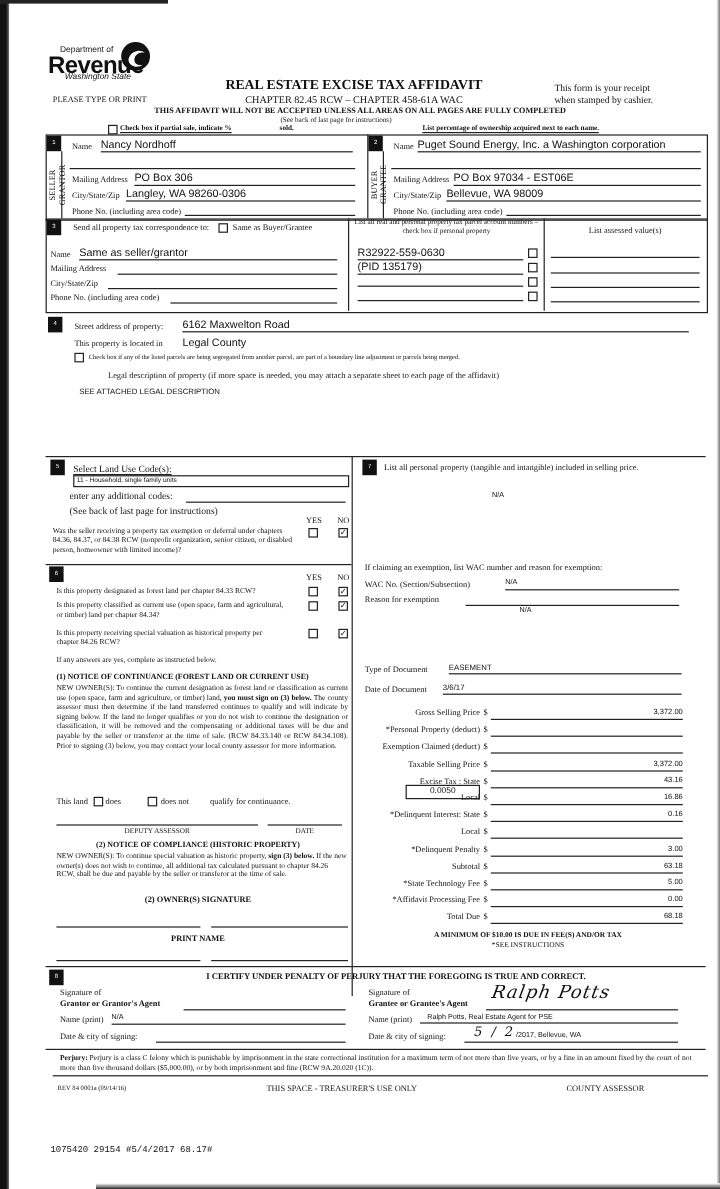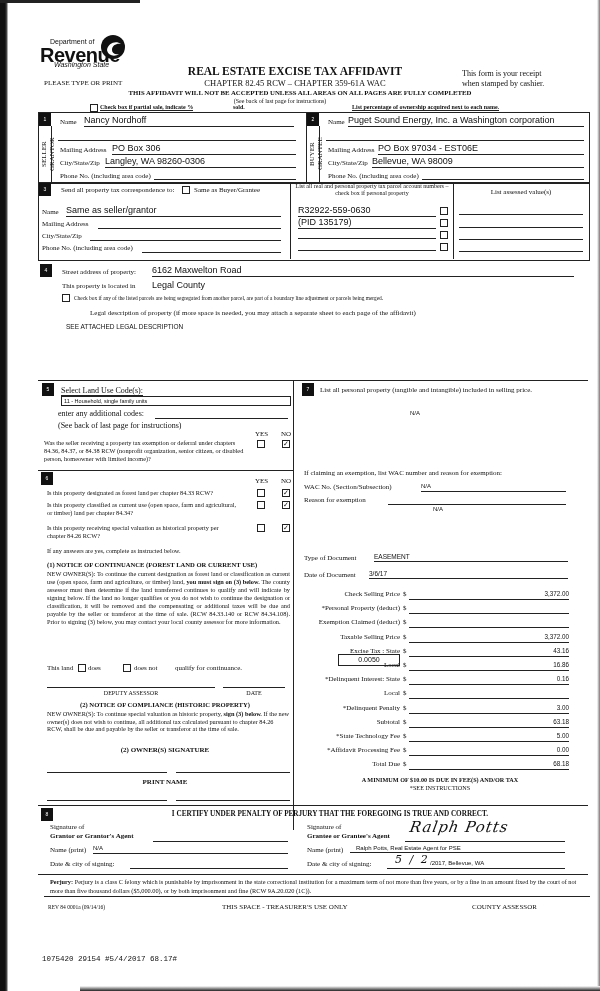--- a/index.html
+++ b/index.html
@@ -39,21 +39,21 @@
   <div class="abs sans" style="left:10px;top:4px;font-size:7px;">Department of</div>
   <div class="abs sans b" style="left:0;top:10px;font-size:20px;letter-spacing:-0.5px;">Revenue</div>
   <div class="abs sans" style="left:14px;top:27px;font-size:7px;font-style:italic;">Washington State</div>
   <svg class="abs" style="left:60px;top:0;" width="26" height="26" viewBox="0 0 26 26">
     <circle cx="13" cy="13" r="12" fill="#111"></circle>
     <path d="M7 16 C8 9, 16 6, 21 10 C17 9, 12 11, 12 16 C12 19, 15 21, 19 20 C15 23, 8 22, 7 16 Z" fill="#fff"></path>
   </svg>
 </div>
 <div class="abs t7 sans" style="left:44px;top:79px;font-family:'Liberation Serif',serif;">PLEASE TYPE OR PRINT</div>
 <div class="abs b center" style="left:170px;top:65px;width:250px;font-size:11.5px;">REAL ESTATE EXCISE TAX AFFIDAVIT</div>
-<div class="abs center" style="left:170px;top:78px;width:250px;font-size:8.5px;">CHAPTER 82.45 RCW – CHAPTER 359-61A WAC</div>
+<div class="abs center" style="left:170px;top:78px;width:250px;font-size:8.5px;">CHAPTER 82.45 RCW – CHAPTER 458-61A WAC</div>
 <div class="abs t8" style="left:462px;top:69px;">This form is your receipt</div>
 <div class="abs t8" style="left:462px;top:79px;">when stamped by cashier.</div>
 <div class="abs b center" style="left:60px;top:89px;width:480px;font-size:6.8px;">THIS AFFIDAVIT WILL NOT BE ACCEPTED UNLESS ALL AREAS ON ALL PAGES ARE FULLY COMPLETED</div>
 <div class="abs center t6" style="left:220px;top:98px;width:120px;">(See back of last page for instructions)</div>
 <div class="cb" style="left:90px;top:104px;"></div>
 <div class="abs b t6 uline" style="left:100px;top:104px;">Check box if partial sale, indicate %</div>
 <div class="abs b t6" style="left:233px;top:104px;">sold.</div>
 <div class="abs b t6 uline" style="left:352px;top:104px;">List percentage of ownership acquired next to each name.</div>
 
 <div class="abs box" style="left:38px;top:112px;width:550px;height:70px;"></div>
@@ -193,21 +193,21 @@
 <div class="abs sans uline" style="left:421px;top:483px;width:145px;height:8px;font-size:6px;">N/A</div>
 <div class="abs t7" style="left:304px;top:496px;">Reason for exemption</div>
 <div class="abs uline" style="left:388px;top:496px;width:178px;height:8px;"></div>
 <div class="abs sans center" style="left:388px;top:506px;width:100px;font-size:6px;">N/A</div>
 <div class="abs t7" style="left:304px;top:554px;">Type of Document</div>
 <div class="abs sans uline" style="left:374px;top:553px;width:194px;height:8px;font-size:6.5px;">EASEMENT</div>
 <div class="abs t7" style="left:304px;top:571px;">Date of Document</div>
 <div class="abs sans uline" style="left:369px;top:570px;width:199px;height:8px;font-size:6.5px;">3/6/17</div>
 
 <div id="tax-lines">
-    <div class="abs" style="left: 300px; top: 590px; width: 100px; font-size: 7px; text-align: right;">Check Selling Price</div>
+    <div class="abs" style="left: 300px; top: 590px; width: 100px; font-size: 7px; text-align: right;">Gross Selling Price</div>
     <div class="abs" style="left: 403px; top: 590px; font-size: 7px;">$</div>
     <div class="abs sans uline" style="left: 409px; top: 590px; width: 160px; height: 9px; font-size: 6.3px; text-align: right;">3,372.00</div>
     <div class="abs" style="left: 300px; top: 604.2px; width: 100px; font-size: 7px; text-align: right;">*Personal Property (deduct)</div>
     <div class="abs" style="left: 403px; top: 604.2px; font-size: 7px;">$</div>
     <div class="abs sans uline" style="left: 409px; top: 604.2px; width: 160px; height: 9px; font-size: 6.3px; text-align: right;"></div>
     <div class="abs" style="left: 300px; top: 618.4px; width: 100px; font-size: 7px; text-align: right;">Exemption Claimed (deduct)</div>
     <div class="abs" style="left: 403px; top: 618.4px; font-size: 7px;">$</div>
     <div class="abs sans uline" style="left: 409px; top: 618.4px; width: 160px; height: 9px; font-size: 6.3px; text-align: right;"></div>
     <div class="abs" style="left: 300px; top: 632.6px; width: 100px; font-size: 7px; text-align: right;">Taxable Selling Price</div>
     <div class="abs" style="left: 403px; top: 632.6px; font-size: 7px;">$</div>

